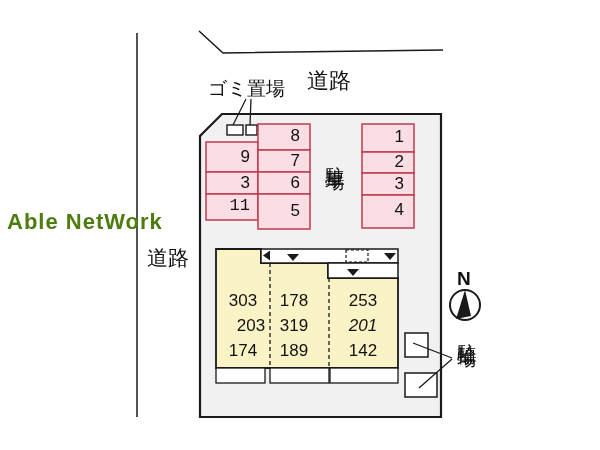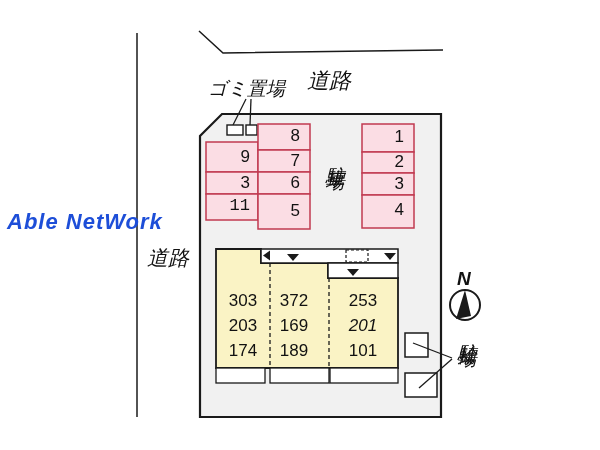--- a/index.html
+++ b/index.html
@@ -1,20 +1,20 @@
 <!DOCTYPE html>
 <html><head>
 <meta charset="utf-8">
 <style>
   html,body{margin:0;padding:0;}
   body{width:600px;height:450px;background:#ffffff;font-family:"Liberation Sans","DejaVu Sans",sans-serif;}
   .stage{position:relative;width:600px;height:450px;background:#ffffff;overflow:hidden;}
   .stage svg{position:absolute;left:0;top:0;}
-  .t{position:absolute;color:#111;white-space:nowrap;font-style:italic;}
-  .watermark{left:7px;top:209px;font-size:22px;font-weight:bold;color:#1d4ed8;letter-spacing:1px;}
+  .t{position:absolute;color:#111;white-space:nowrap;}
+  .watermark{left:7px;top:209px;font-size:22px;font-weight:bold;color:#4d7c0f;letter-spacing:1px;}
   .road-top{left:307px;top:66px;font-size:22px;}
   .road-left{left:147px;top:244px;font-size:21px;}
   .garbage-label{left:208px;top:76px;font-size:19px;}
   .vtext{writing-mode:vertical-rl;text-orientation:upright;letter-spacing:3px;}
   .parking-label{left:322px;top:151px;font-size:19px;}
   .bicycle-label{left:454px;top:328px;font-size:19px;}
   .north-label{left:457px;top:268px;font-size:19px;font-weight:bold;}
   .num{position:absolute;font-size:17px;text-align:right;color:#111;}
   .room{position:absolute;width:52px;font-size:17px;text-align:center;color:#111;}
 </style>
@@ -91,22 +91,22 @@
   <div class="num" style="left:258px;top:126px;width:42px;">8</div>
   <div class="num" style="left:258px;top:151px;width:42px;">7</div>
   <div class="num" style="left:258px;top:173px;width:42px;">6</div>
   <div class="num" style="left:258px;top:201px;width:42px;">5</div>
   <div class="num" style="left:362px;top:127px;width:42px;">1</div>
   <div class="num" style="left:362px;top:152px;width:42px;">2</div>
   <div class="num" style="left:362px;top:174px;width:42px;">3</div>
   <div class="num" style="left:362px;top:200px;width:42px;">4</div>
 
   <div class="room" style="left:217px;top:291px;">303</div>
-  <div class="room" style="left:217px;top:316px;">203</div>
+  <div class="room" style="left:217px;top:316px;padding-left:8px;">203</div>
   <div class="room" style="left:217px;top:341px;">174</div>
-  <div class="room" style="left:268px;top:291px;">372</div>
-  <div class="room" style="left:268px;top:316px;">169</div>
+  <div class="room" style="left:268px;top:291px;">178</div>
+  <div class="room" style="left:268px;top:316px;">319</div>
   <div class="room" style="left:268px;top:341px;">189</div>
   <div class="room" style="left:337px;top:291px;">253</div>
   <div class="room" style="left:337px;top:316px;font-style:italic;">201</div>
-  <div class="room" style="left:337px;top:341px;">101</div>
+  <div class="room" style="left:337px;top:341px;">142</div>
 
 </div>
 
 </body></html>

